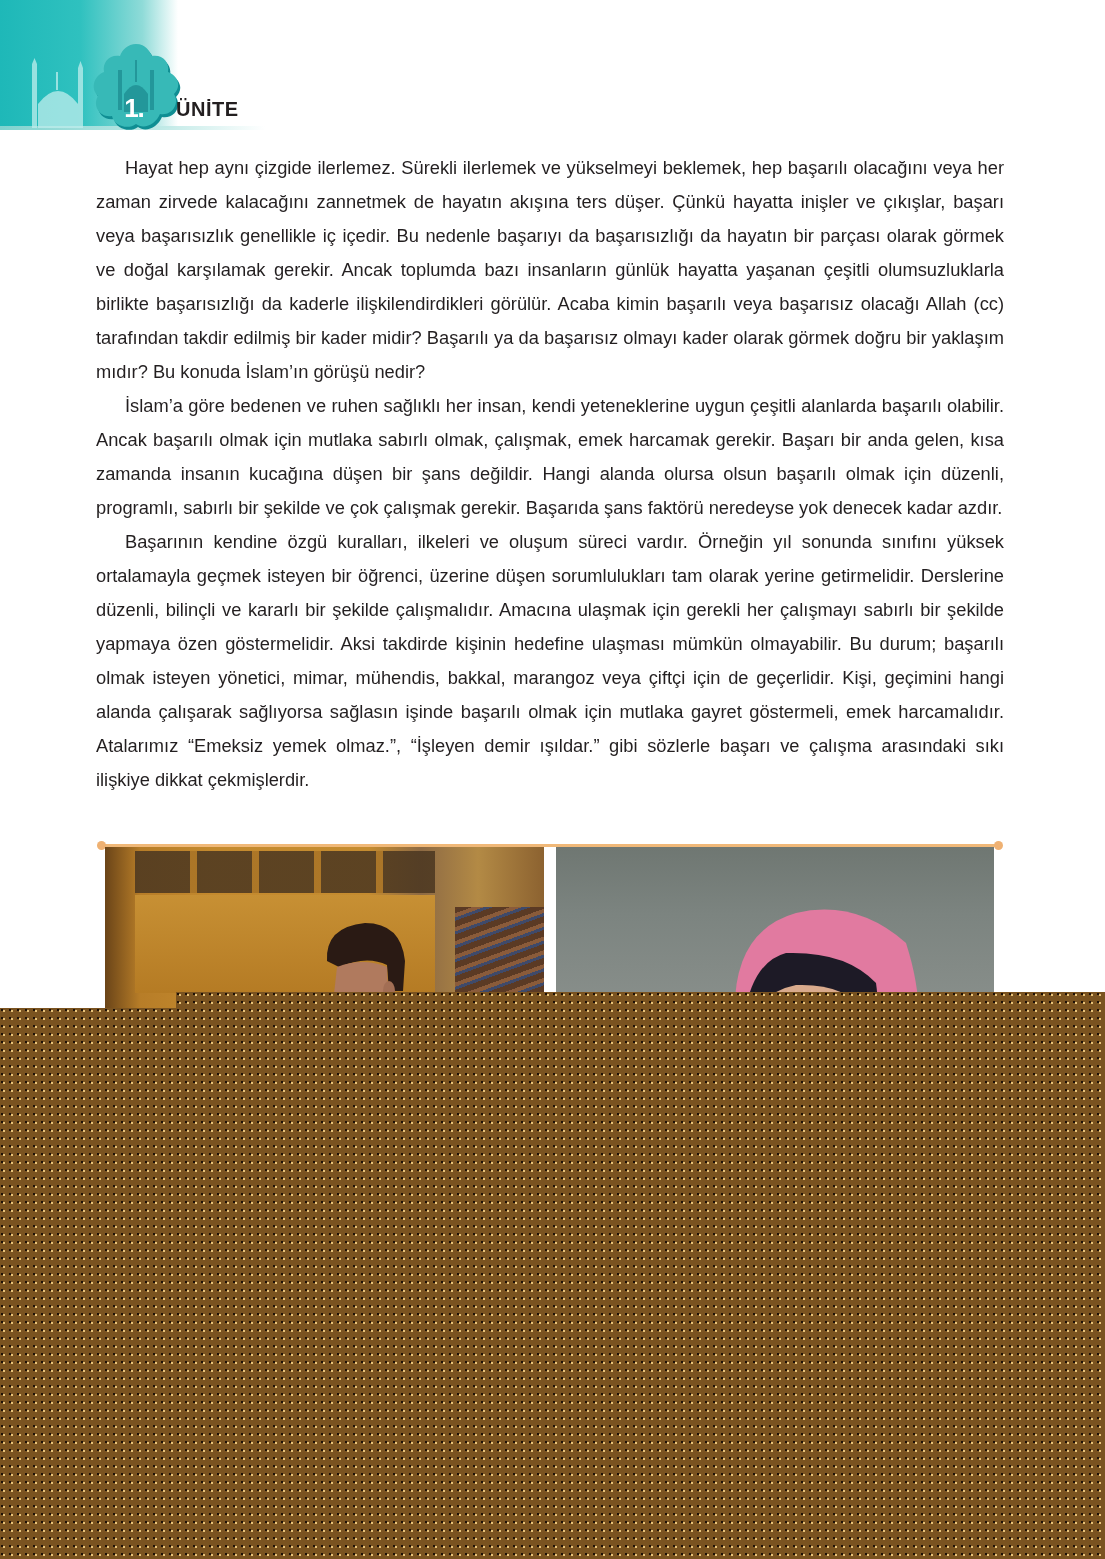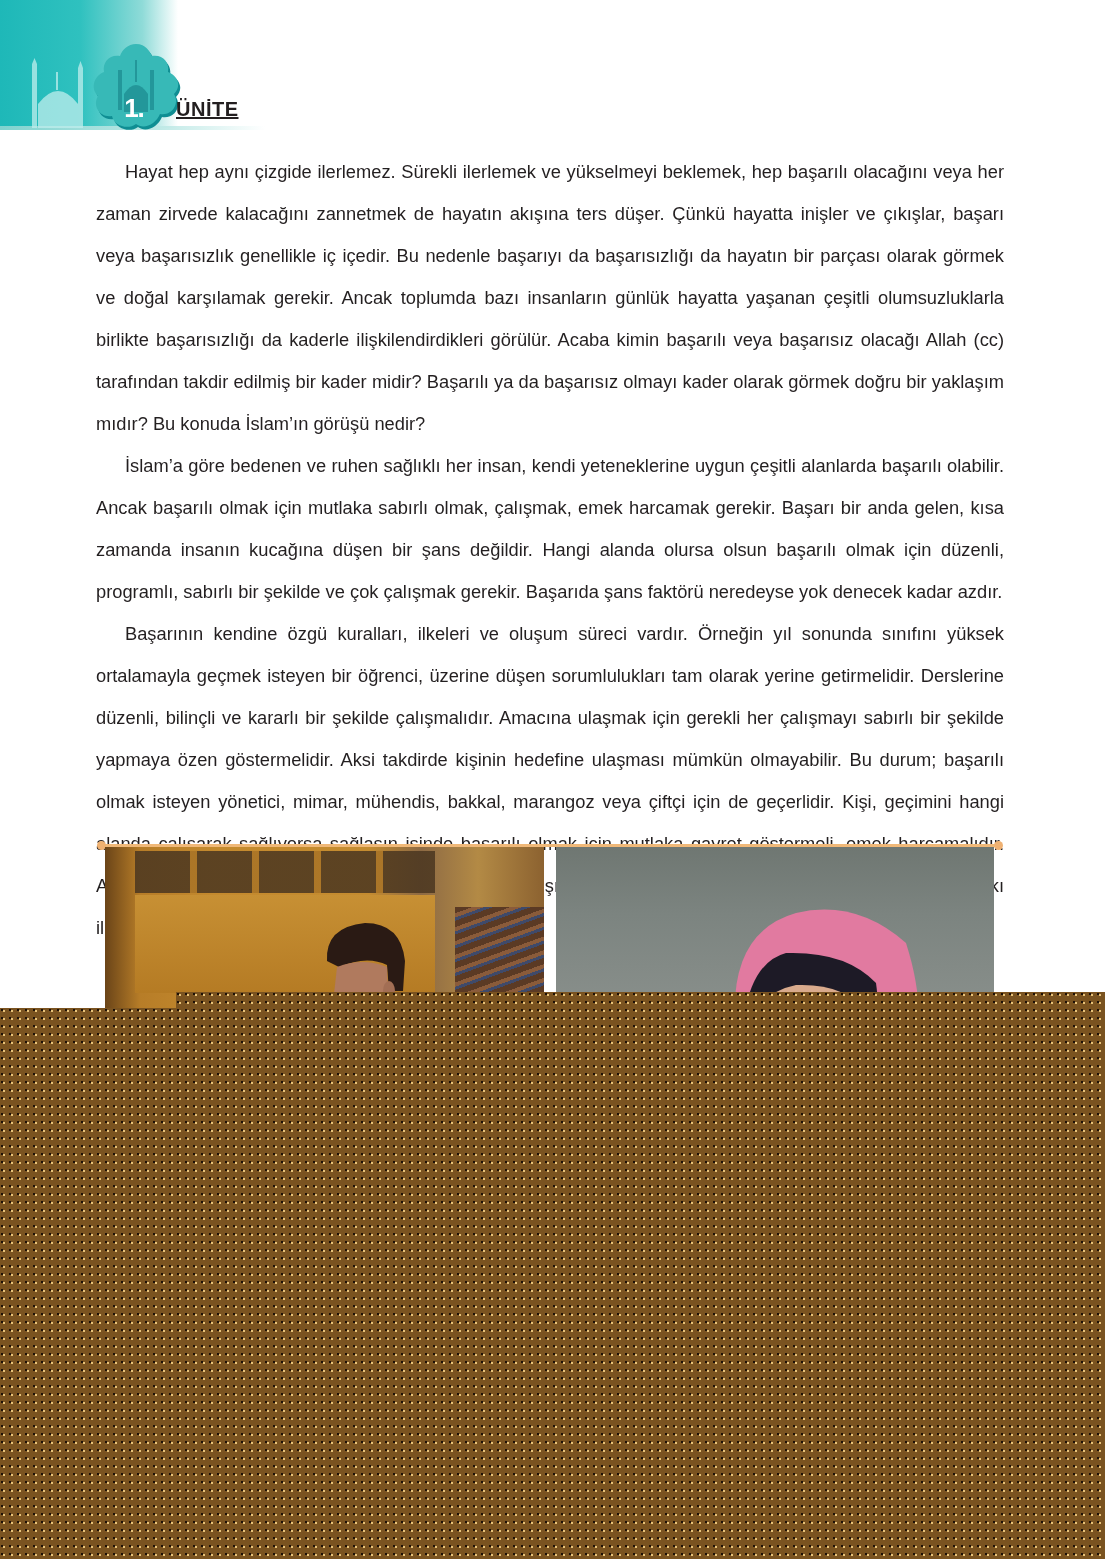--- a/index.html
+++ b/index.html
@@ -22,28 +22,28 @@
       background: linear-gradient(90deg, #7fd3cf 0%, #bfe9e6 60%, rgba(255,255,255,0) 100%);
     }
     .mosque-bg { position: absolute; left: 28px; top: 58px; width: 60px; height: 70px; }
     .badge { position: absolute; left: 88px; top: 40px; width: 96px; height: 92px; }
     .unit-number {
       position: absolute; left: 114px; top: 93px; width: 40px; text-align: center;
       font-size: 26px; font-weight: bold; color: #ffffff; letter-spacing: -1px;
     }
     .unit-label {
       position: absolute; left: 176px; top: 98px;
-      font-size: 20px; font-weight: bold; color: #231f20; letter-spacing: 0.5px; text-decoration: underline;
+      font-size: 20px; font-weight: bold; color: #231f20; letter-spacing: 0.5px;
     }
     
     .content {
       position: absolute; left: 96px; top: 151px; width: 908px;
     }
     .content p {
-      margin: 0; font-size: 18.3px; line-height: 42px; text-align: justify;
+      margin: 0; font-size: 18.3px; line-height: 34px; text-align: justify;
       text-indent: 29px;
     }
     
     .divider {
       position: absolute; left: 101px; top: 844px; width: 897px; height: 3px;
       background: #f0b878;
     }
     .divider-dot {
       position: absolute; top: 841px; width: 9px; height: 9px; border-radius: 50%;
       background: #efb172;

